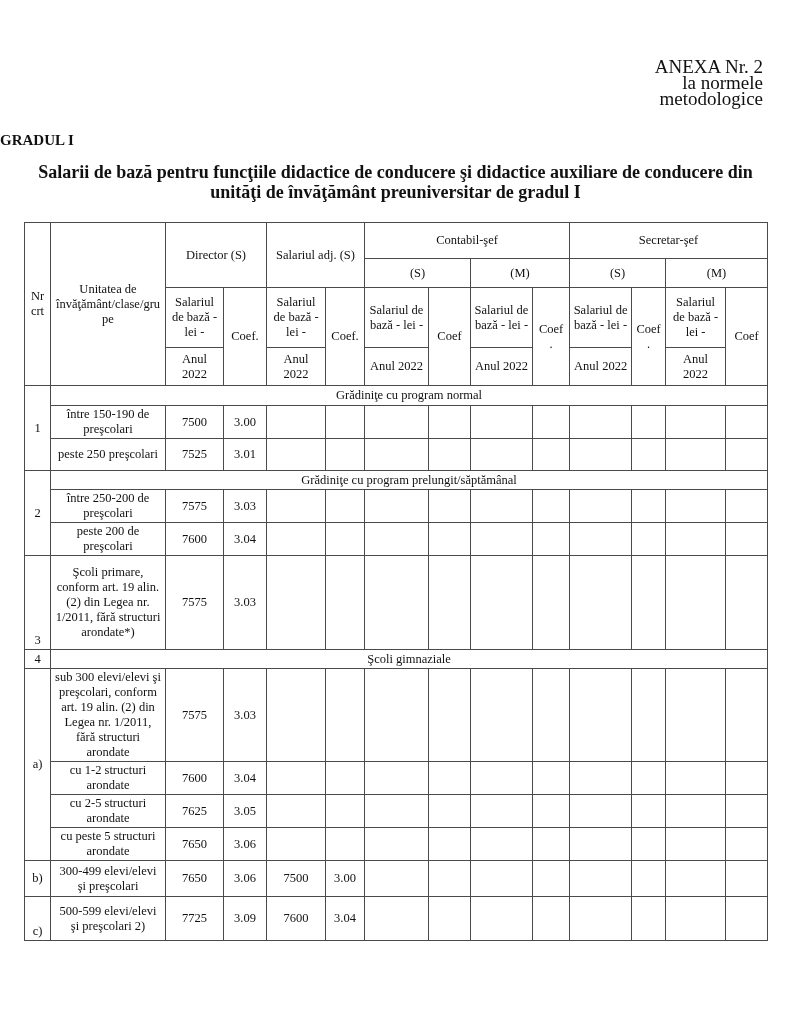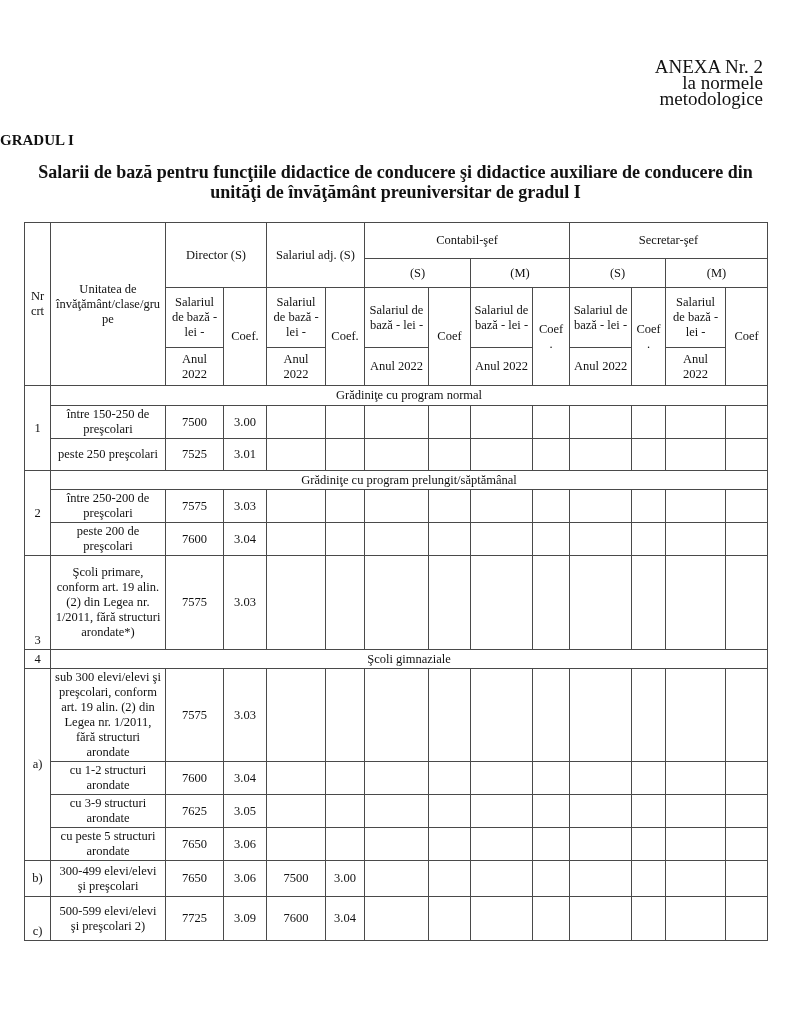--- a/index.html
+++ b/index.html
@@ -157,21 +157,21 @@
         <th>Anul 2022</th>
       </tr>
     </thead>
     <tbody>
 
       <tr class="rh20">
         <td rowspan="3">1</td>
         <td class="cat" colspan="13">Grădiniţe cu program normal</td>
       </tr>
       <tr class="rh33">
-        <td class="lbl">între 150-250 de preşcolari</td>
+        <td class="lbl">între 150-190 de preşcolari</td>
         <td>7500</td>
         <td>3.00</td>
         <td></td>
         <td></td>
         <td></td>
         <td></td>
         <td></td>
         <td></td>
         <td></td>
         <td></td>
@@ -276,21 +276,21 @@
         <td></td>
         <td></td>
         <td></td>
         <td></td>
         <td></td>
         <td></td>
         <td></td>
         <td></td>
       </tr>
       <tr class="rh30">
-        <td class="lbl">cu 3-9 structuri arondate</td>
+        <td class="lbl">cu 2-5 structuri arondate</td>
         <td>7625</td>
         <td>3.05</td>
         <td></td>
         <td></td>
         <td></td>
         <td></td>
         <td></td>
         <td></td>
         <td></td>
         <td></td>

